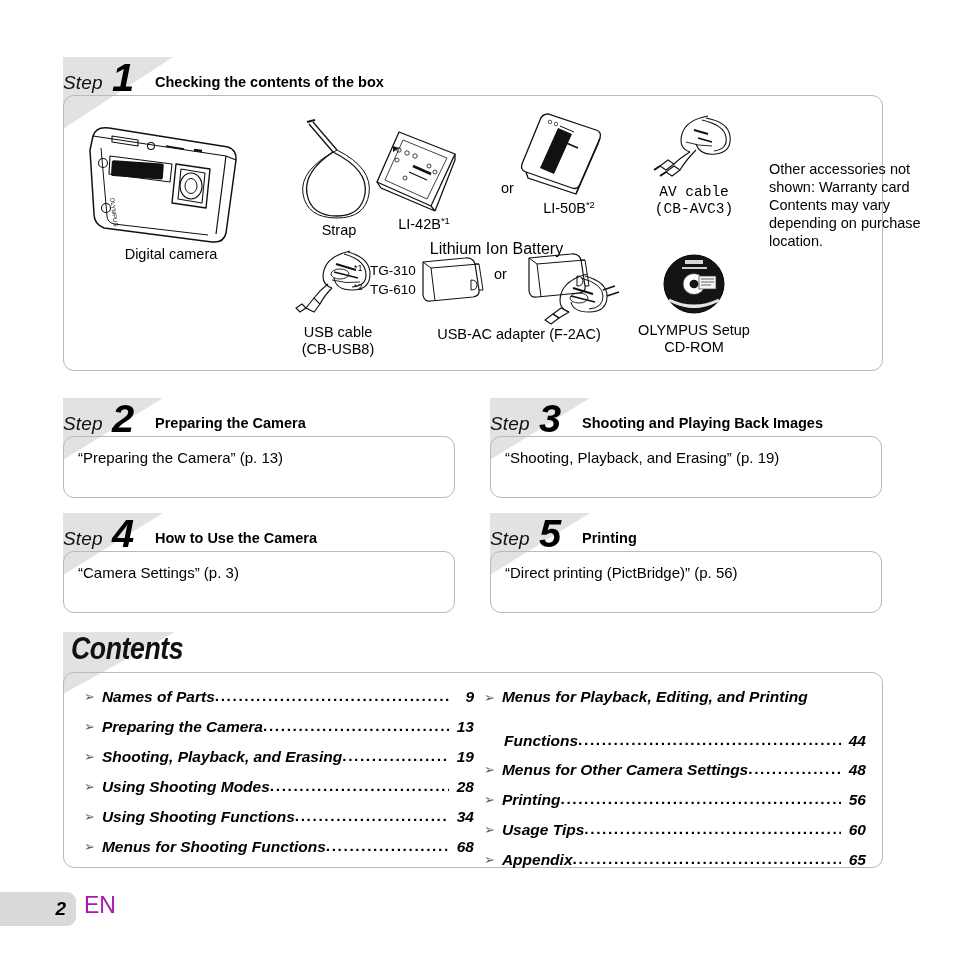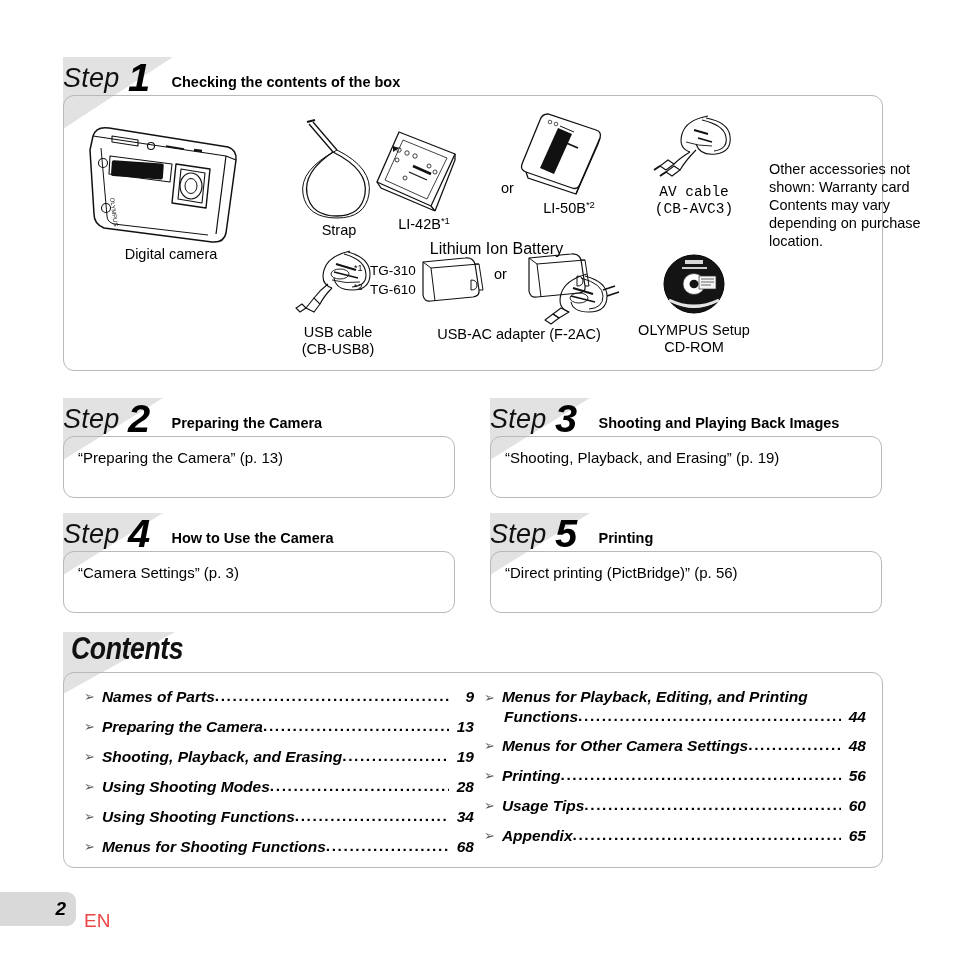--- a/index.html
+++ b/index.html
@@ -24,21 +24,21 @@
     position: relative;
     display: flex;
     align-items: flex-end;
     height: 38px;
     z-index: 4;
     pointer-events: none;
   }
   .step-word {
     font-family: "Liberation Sans", sans-serif;
     font-style: italic;
-    font-size: 27px;
+    font-size: 19px;
     font-weight: 400;
     letter-spacing: .2px;
     line-height: 1;
     margin-bottom: 3px;
     color: #111;
   }
   .step-num {
     font-family: "Liberation Sans", sans-serif;
     font-style: italic;
     font-weight: bold;
@@ -190,21 +190,21 @@
     font-style: normal;
     font-weight: bold;
     letter-spacing: 1.6px;
     color: #000;
     margin: 0 3px 0 0;
     transform: translateY(-1px);
   }
   .toc-page { flex: 0 0 auto; text-align: right; min-width: 22px; }
   .toc-item.wrap { display: block; }
   .toc-item.wrap .l1 { display: block; white-space: nowrap; }
-  .toc-item.wrap .l2 { display: flex; align-items: flex-end; padding-left: 20px; }
+  .toc-item.wrap .l2 { display: flex; align-items: flex-end; padding-left: 20px; margin-top: 24px; }
 
   
   #footer { position: absolute; left: 0; top: 892px; height: 36px; }
   #footer-tab {
     position: absolute;
     left: -14px; top: 0;
     width: 90px; height: 34px;
     background: #d9d9d9;
     border-radius: 0 9px 9px 0;
   }
@@ -214,24 +214,24 @@
     width: 26px;
     text-align: right;
     font-style: italic;
     font-weight: bold;
     font-size: 19px;
     line-height: 22px;
     color: #000;
   }
   #lang-code {
     position: absolute;
-    left: 84px; top: 18px;
-    font-size: 19px;
+    left: 84px; top: 2px;
+    font-size: 23px;
     line-height: 22px;
-    color: #ef4444;
+    color: #a21caf;
   }
 
   svg { display: block; }
 </style>
 </head>
 <body>
 
 <div class="pennant" id="step1-pennant"></div>
 
 <div class="step-block" id="step1">

